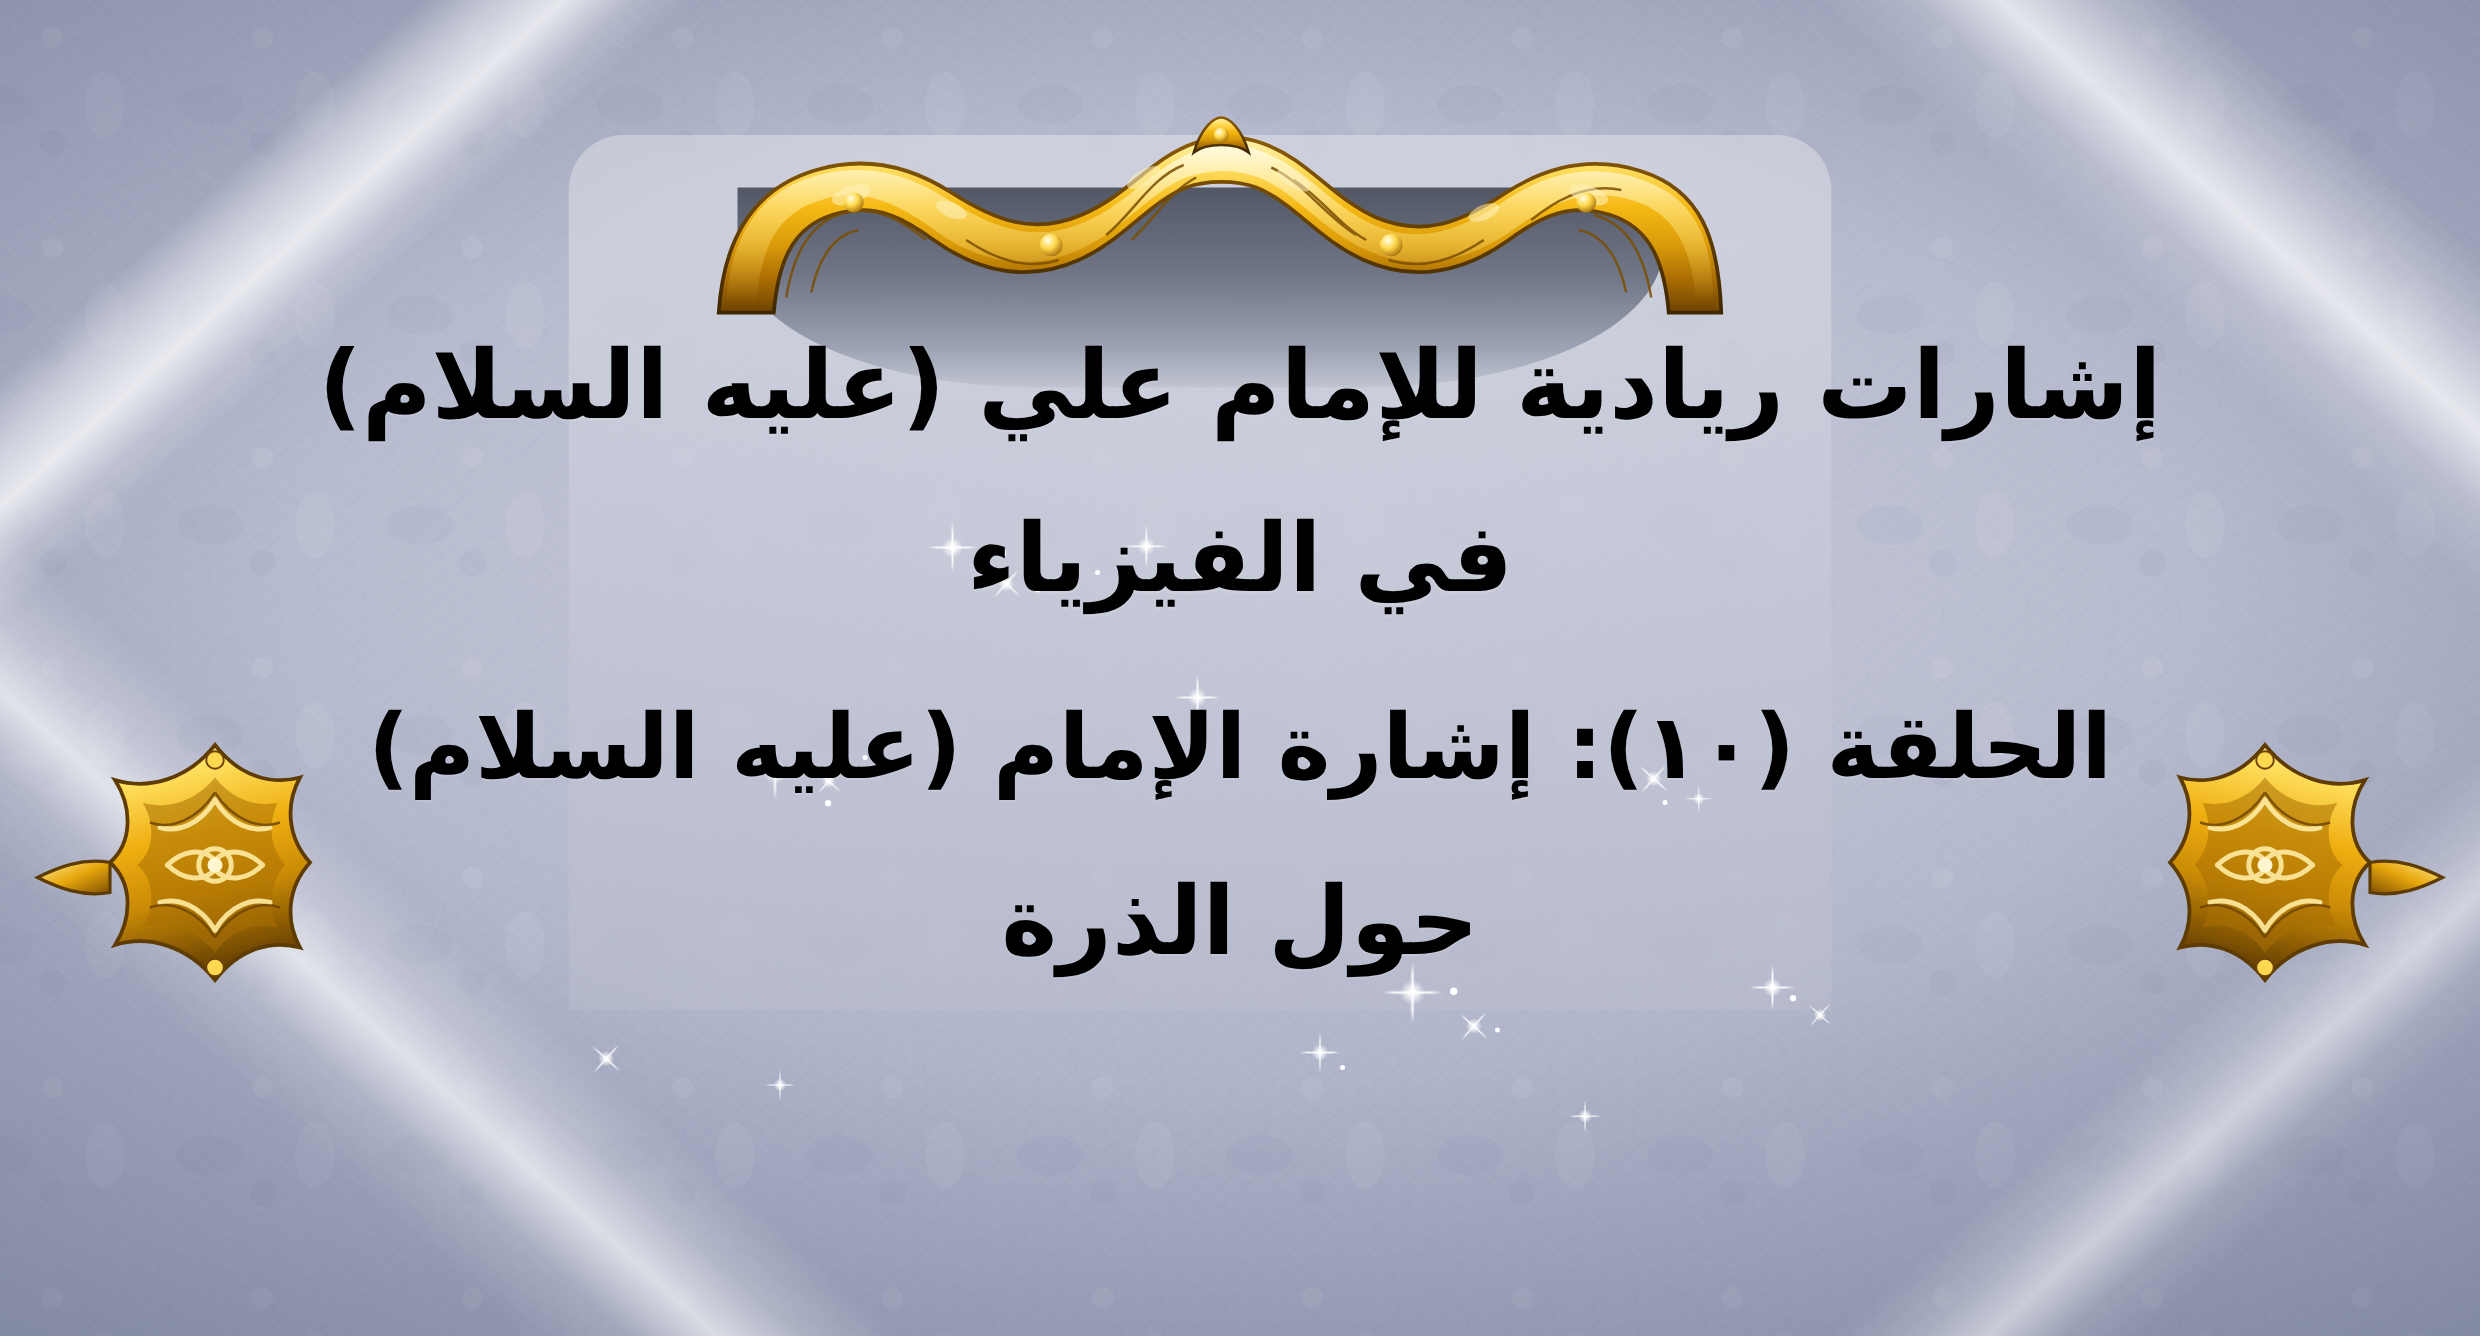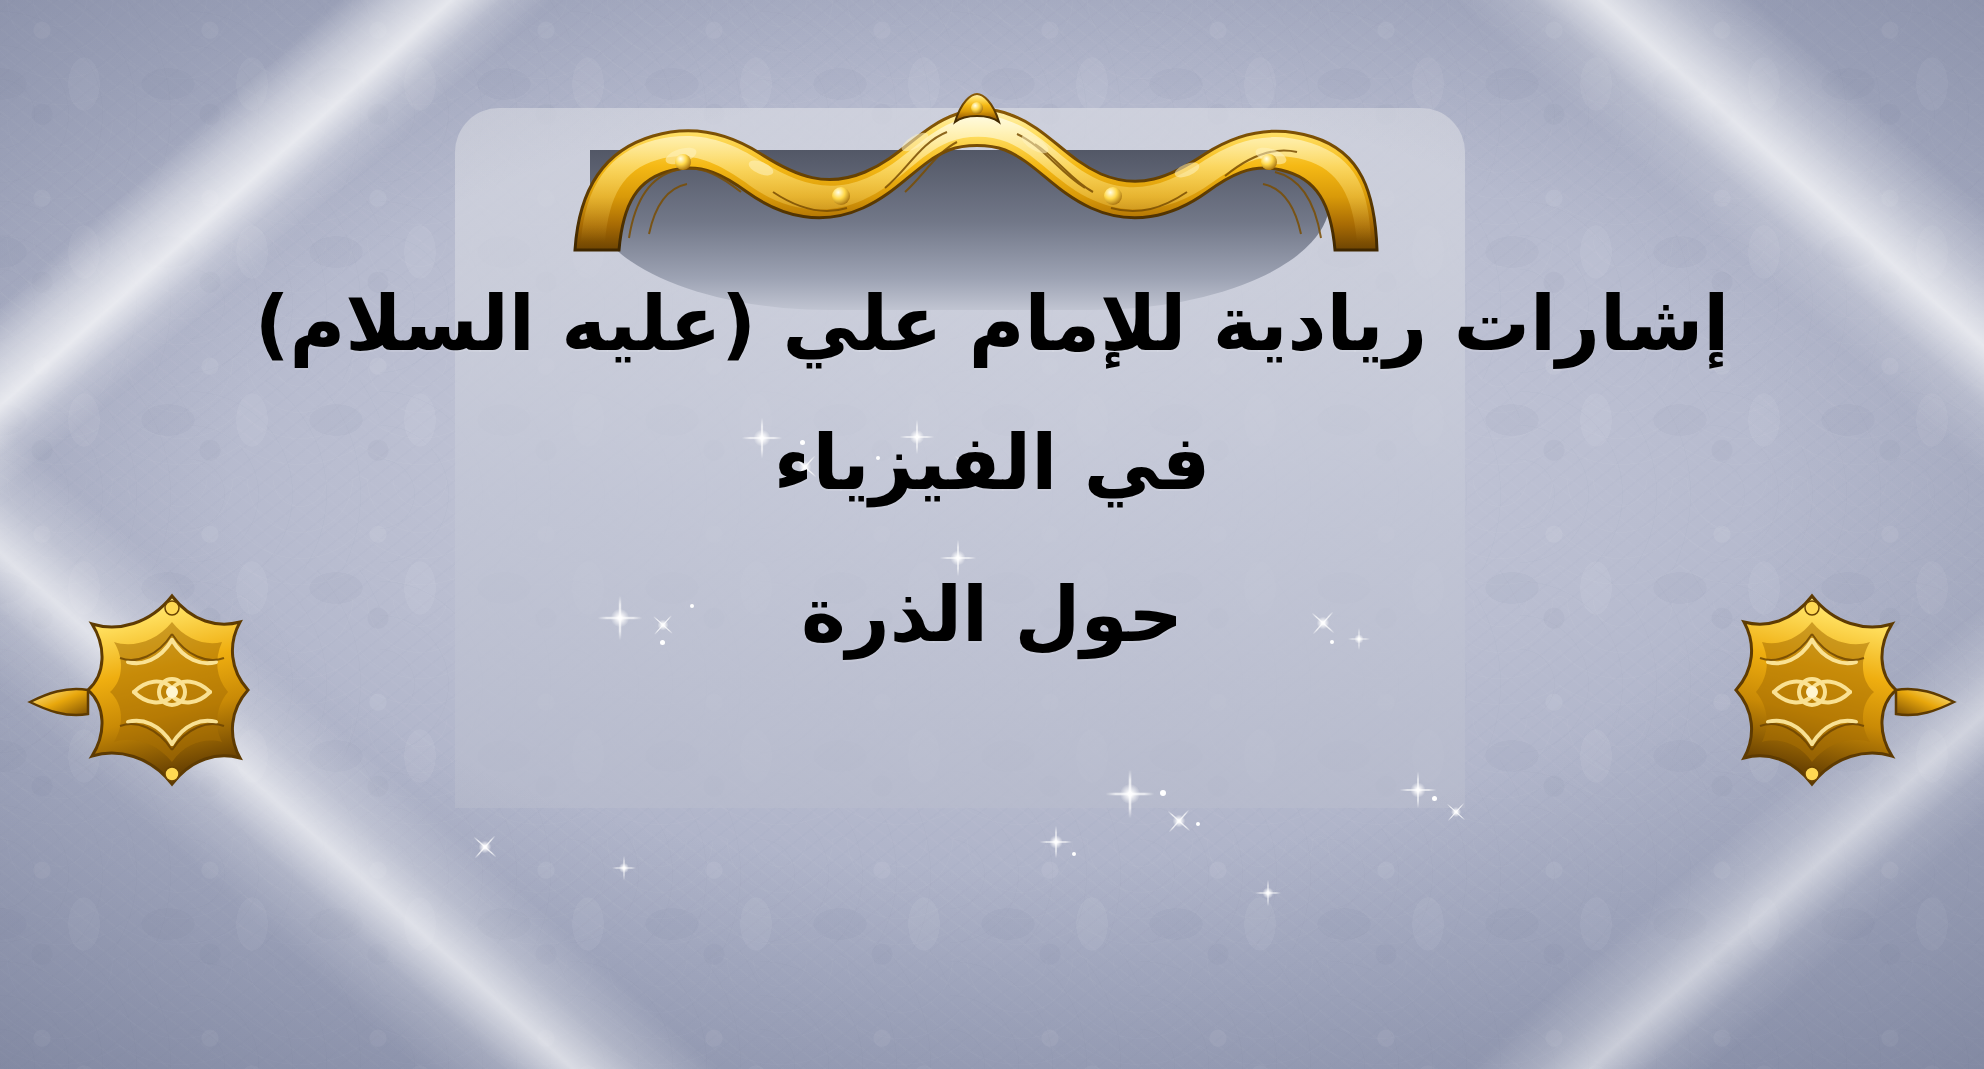--- a/index.html
+++ b/index.html
@@ -114,21 +114,21 @@
   }
   .tline{
     color:#000;
     font-weight:bold;
     letter-spacing:0;
     line-height:1.06;
     font-family:"DejaVu Sans","Liberation Sans",sans-serif;
     text-shadow:0 2px 0 rgba(255,255,255,.12);
     white-space:nowrap;
   }
-  .l1{font-size:76px;margin:16px 0 58px 0;}
+  .l1{font-size:76px;margin:0 0 58px 0;}
   .l2{font-size:76px;margin:0 0 72px 0;}
   .l3{font-size:72px;margin:0 0 62px 0;}
   .l4{font-size:76px;margin:13px;}
 
   
   .sparkle{position:absolute;pointer-events:none;}
   .sparkle .core{
     position:absolute;left:50%;top:50%;transform:translate(-50%,-50%);
     width:100%;height:100%;
     background:
@@ -392,16 +392,17 @@
   <div class="dot" style="left:690px;top:604px;width:4px;height:4px;"></div>
   <div class="dot" style="left:1160px;top:790px;width:6px;height:6px;"></div>
   <div class="dot" style="left:1196px;top:822px;width:4px;height:4px;"></div>
   <div class="dot" style="left:1432px;top:796px;width:5px;height:5px;"></div>
   <div class="dot" style="left:1330px;top:640px;width:4px;height:4px;"></div>
   <div class="dot" style="left:1072px;top:852px;width:4px;height:4px;"></div>
 
   <div class="textblock">
     <div class="tline l1">إشارات ريادية للإمام علي (عليه السلام)</div>
     <div class="tline l2">في الفيزياء</div>
+    <div class="tline l3">الحلقة (١٠): إشارة الإمام (عليه السلام)</div>
     <div class="tline l4">حول الذرة</div>
   </div>
 
 </div>
 
 </body></html>

